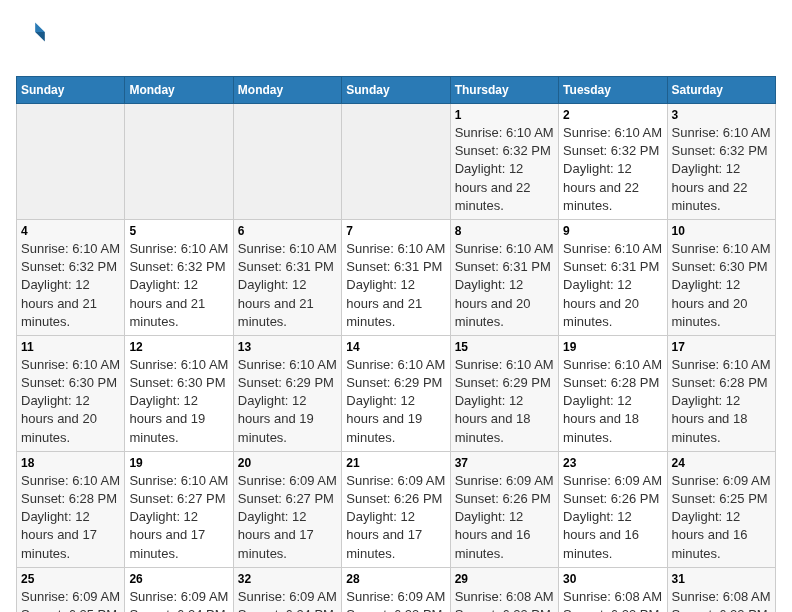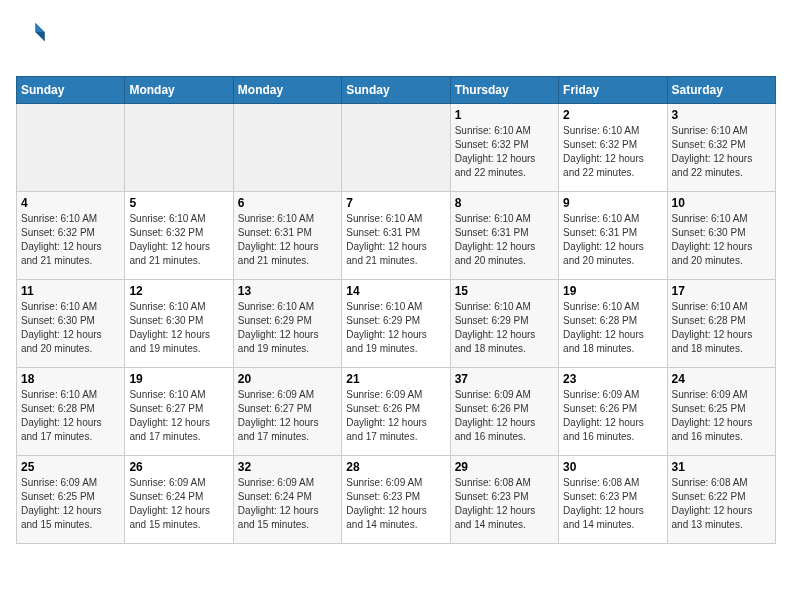--- a/index.html
+++ b/index.html
@@ -75,21 +75,21 @@
     tbody tr td:nth-child(even) {
       background: #fff;
     }
     .day-number {
       font-weight: bold;
       font-size: 12px;
       display: block;
       margin-bottom: 2px;
     }
     .day-info {
-      font-size: 10px;
+      font-size: 13px;
       color: #333;
       line-height: 1.4;
     }
     .empty {
       background: #f0f0f0 !important;
     }
   </style>
 </head>
 <body>
 
@@ -111,21 +111,21 @@
 </div>
 
 <table>
   <thead>
     <tr>
     <th>Sunday</th>
         <th>Monday</th>
         <th>Monday</th>
         <th>Sunday</th>
         <th>Thursday</th>
-        <th>Friday</th>
+        <th>Tuesday</th>
         <th>Saturday</th>
       </tr>
   </thead>
   <tbody id="calendar-body">
   <tr>
         <td class="empty"></td>
         <td class="empty"></td>
         <td class="empty"></td>
         <td class="empty"></td>
         <td>

